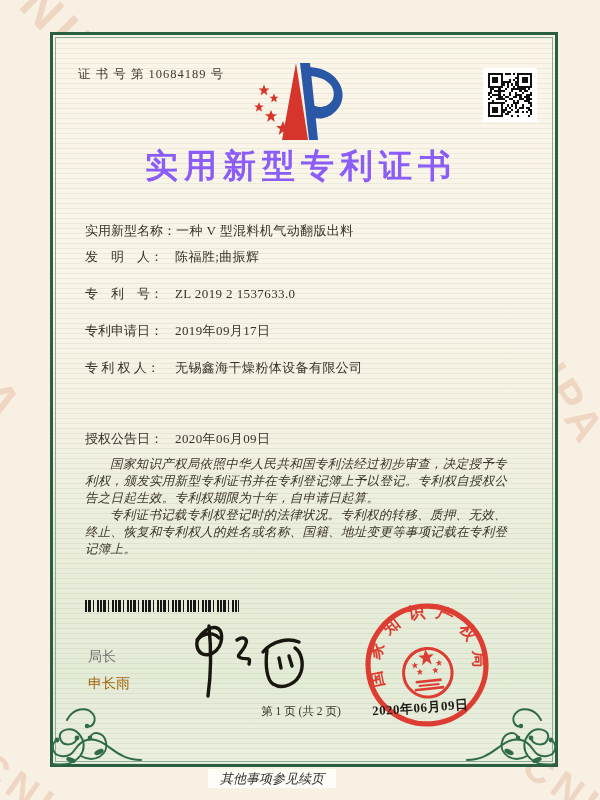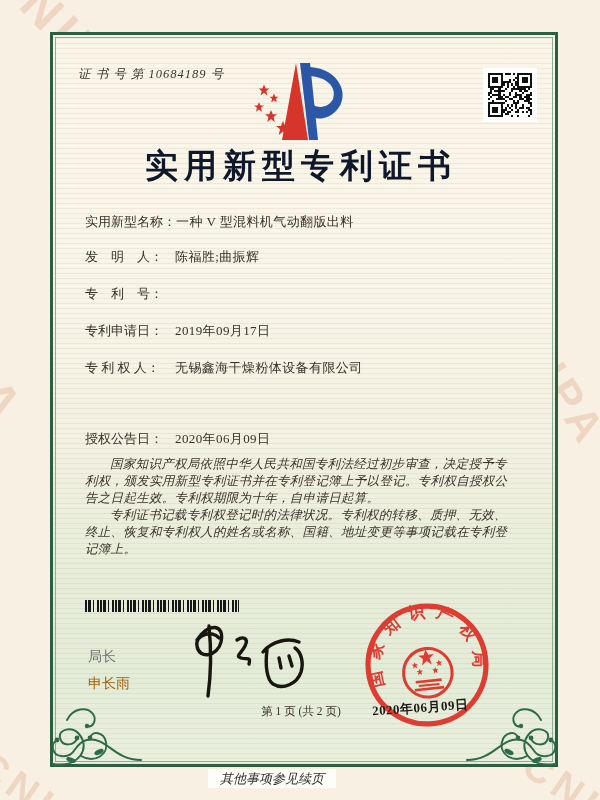--- a/index.html
+++ b/index.html
@@ -22,27 +22,27 @@
     background:
       repeating-linear-gradient(0deg, rgba(96,140,110,0.10) 0 1px, rgba(0,0,0,0) 1px 5px),
       linear-gradient(180deg,#fbf5e8 0%,#faf5e9 30%,#f4f1e2 55%,#e9edda 72%,#e4ebd7 88%,#ebf0de 100%);
   }
   .frame-inner{position:absolute;inset:2px;border:1px solid #8fab97;}
   .corner{position:absolute;bottom:-8px;z-index:4;}
   .corner.bl{left:-6px;}
   .corner.br{right:-6px;transform:scaleX(-1);}
   
   .content{position:absolute;inset:0;z-index:3;}
-  .cert-no{position:absolute;left:78px;top:66px;font-size:12.5px;letter-spacing:1px;color:#3d362e;font-style:italic;}
+  .cert-no{position:absolute;left:78px;top:66px;font-size:12.5px;letter-spacing:1px;color:#3d362e;}
   .logo{position:absolute;left:252px;top:60px;}
   .qr-box{position:absolute;left:483px;top:68px;width:54px;height:54px;background:#fff;}
   .qr-box svg{position:absolute;left:5px;top:5px;}
   .title{
     position:absolute;left:50px;top:144px;width:502px;text-align:center;
-    font-size:33px;font-weight:bold;letter-spacing:6px;color:#0f172a;
+    font-size:33px;font-weight:bold;letter-spacing:6px;color:#8b5cf6;
   }
   .row{position:absolute;left:85px;width:440px;display:flex;font-size:13px;line-height:17px;color:#37312a;}
   .lab{display:inline-block;min-width:90px;white-space:nowrap;flex:0 0 auto;}
   .val{letter-spacing:0.4px;}
   .val.addr{max-width:368px;}
   .pair2{margin-left:28px;white-space:nowrap;}
   .paras{
     position:absolute;left:85px;top:456px;width:434px;
     font-size:12.5px;line-height:17px;font-style:italic;color:#3b332a;letter-spacing:0.3px;
   }
@@ -277,30 +277,31 @@
             <rect x="16" y="2" width="3" height="3"></rect>
             <rect x="0" y="14" width="7" height="7"></rect>
             <rect x="1" y="15" width="5" height="5" fill="#fff"></rect>
             <rect x="2" y="16" width="3" height="3"></rect>
           </g>
         </svg>
     </div>
 
     <div class="title">实用新型专利证书</div>
 
-    <div class="row" style="top:213px">
+    <div class="row" style="top:222px">
       <span class="lab">实用新型名称：</span>
       <span class="val">一种 V 型混料机气动翻版出料</span>
     </div>
     <div class="row" style="top:248px">
       <span class="lab">发　明　人：</span>
       <span class="val">陈福胜;曲振辉</span>
     </div>
     <div class="row" style="top:285px">
       <span class="lab">专　利　号：</span>
+      <span class="val">ZL 2019 2 1537633.0</span>
     </div>
     <div class="row" style="top:322px">
       <span class="lab">专利申请日：</span>
       <span class="val">2019年09月17日</span>
     </div>
     <div class="row" style="top:359px">
       <span class="lab">专 利 权 人：</span>
       <span class="val">无锡鑫海干燥粉体设备有限公司</span>
     </div>
     <div class="row" style="top:430px">

